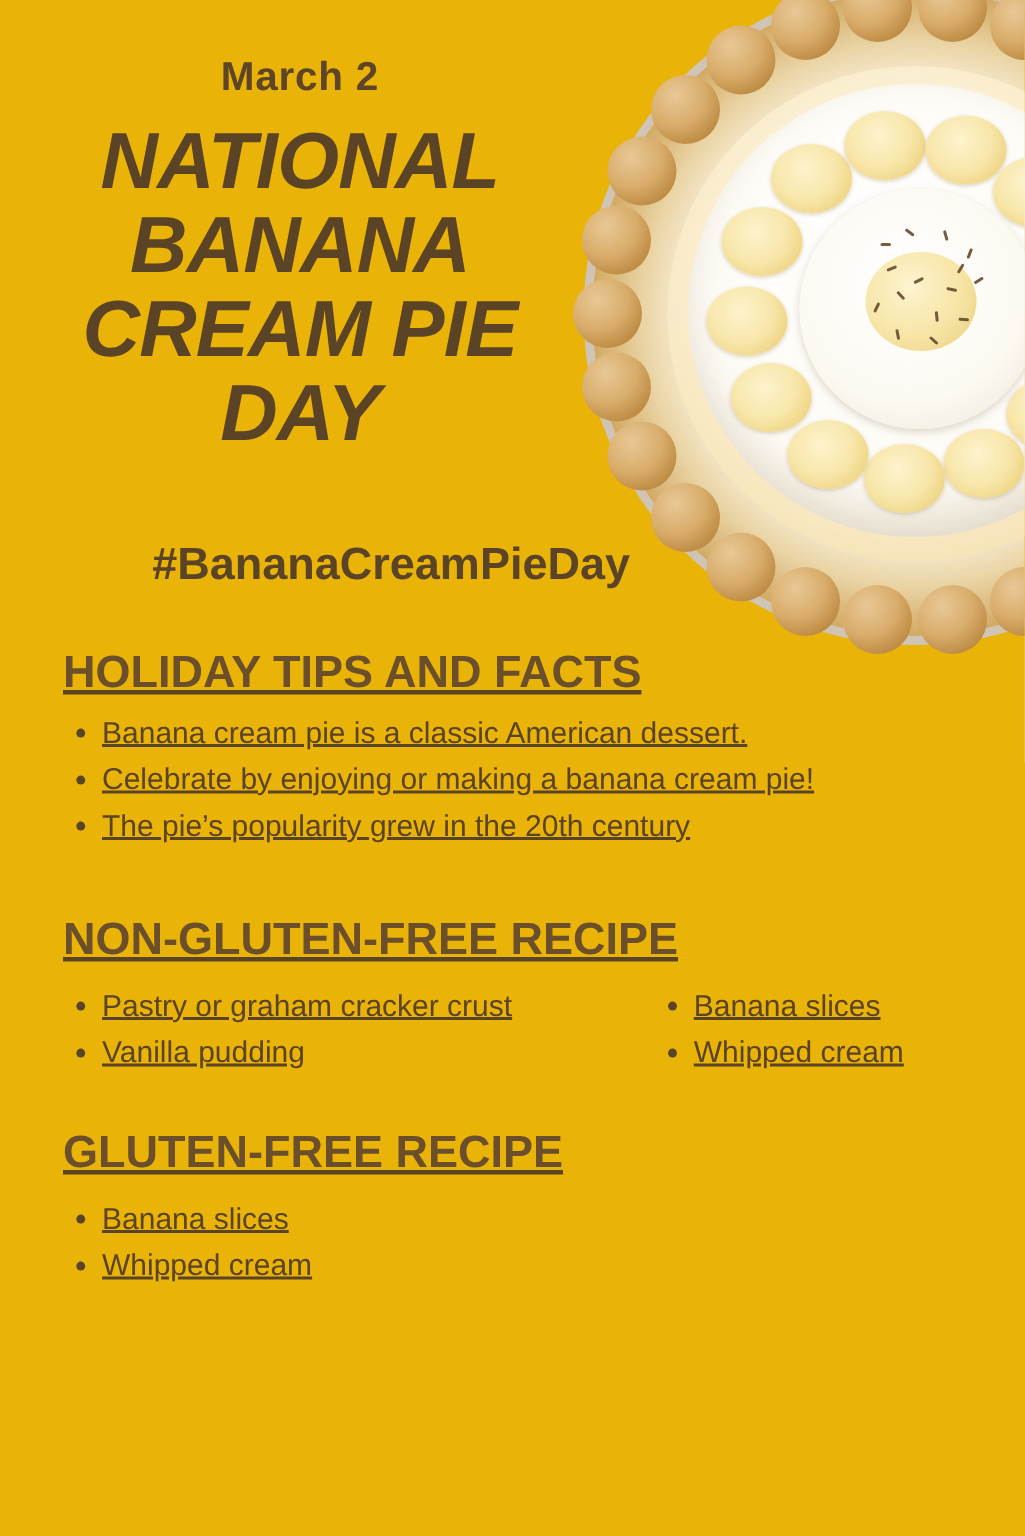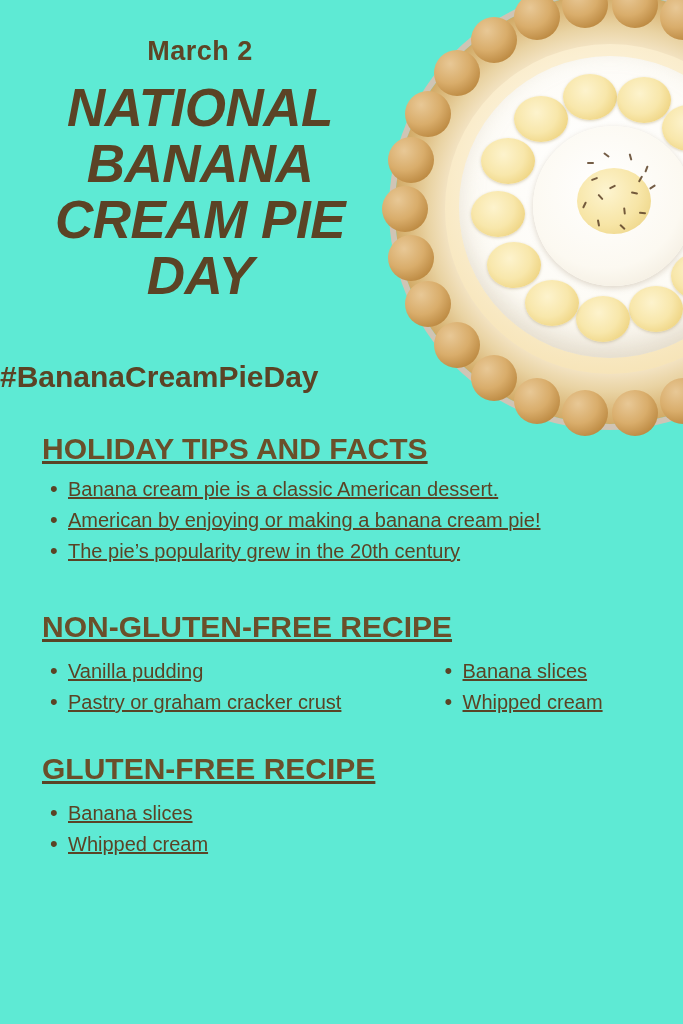--- a/index.html
+++ b/index.html
@@ -12,21 +12,21 @@
     background: #ece2d6;
     font-family: "Liberation Sans", sans-serif;
     color: #5a4426;
     overflow: hidden;
     position: relative;
   }
   .poster {
     position: relative;
     width: 683px;
     height: 1024px;
-    background: #5eead4;
+    background: #eab308;
     overflow: hidden;
   }
 
   
   .pie-photo {
     position: absolute;
     right: -18px;
     top: -14px;
     width: 320px;
     height: 450px;
@@ -143,21 +143,21 @@
     line-height: 56px;
     letter-spacing: -0.5px;
     font-style: italic;
   }
   .title div { white-space: nowrap; }
   .hashtag {
     position: absolute;
     left: 0;
     top: 360px;
     width: 420px;
-    text-align: left;
+    text-align: right;
     font-size: 30px;
     font-weight: bold;
     color: #5b4325;
   }
 
   .section {
     position: absolute;
     left: 42px;
     width: 608px;
     text-decoration: underline;
@@ -280,31 +280,31 @@
     <div>CREAM PIE</div>
     <div>DAY</div>
   </div>
 
   <div class="hashtag">#BananaCreamPieDay</div>
 
   <div class="section sec-tips">
     <h2>HOLIDAY TIPS AND FACTS</h2>
     <ul class="bullets">
       <li>Banana cream pie is a classic American dessert.</li>
-      <li>American by enjoying or making a banana cream pie!</li>
+      <li>Celebrate by enjoying or making a banana cream pie!</li>
       <li>The pie’s popularity grew in the 20th century</li>
     </ul>
   </div>
 
   <div class="section sec-nongf">
     <h2>NON-GLUTEN-FREE RECIPE</h2>
     <div class="two-col">
       <ul class="bullets col-a">
+        <li>Pastry or graham cracker crust</li>
         <li>Vanilla pudding</li>
-        <li>Pastry or graham cracker crust</li>
       </ul>
       <ul class="bullets col-b">
         <li>Banana slices</li>
         <li>Whipped cream</li>
       </ul>
     </div>
   </div>
 
   <div class="section sec-gf">
     <h2>GLUTEN-FREE RECIPE</h2>

